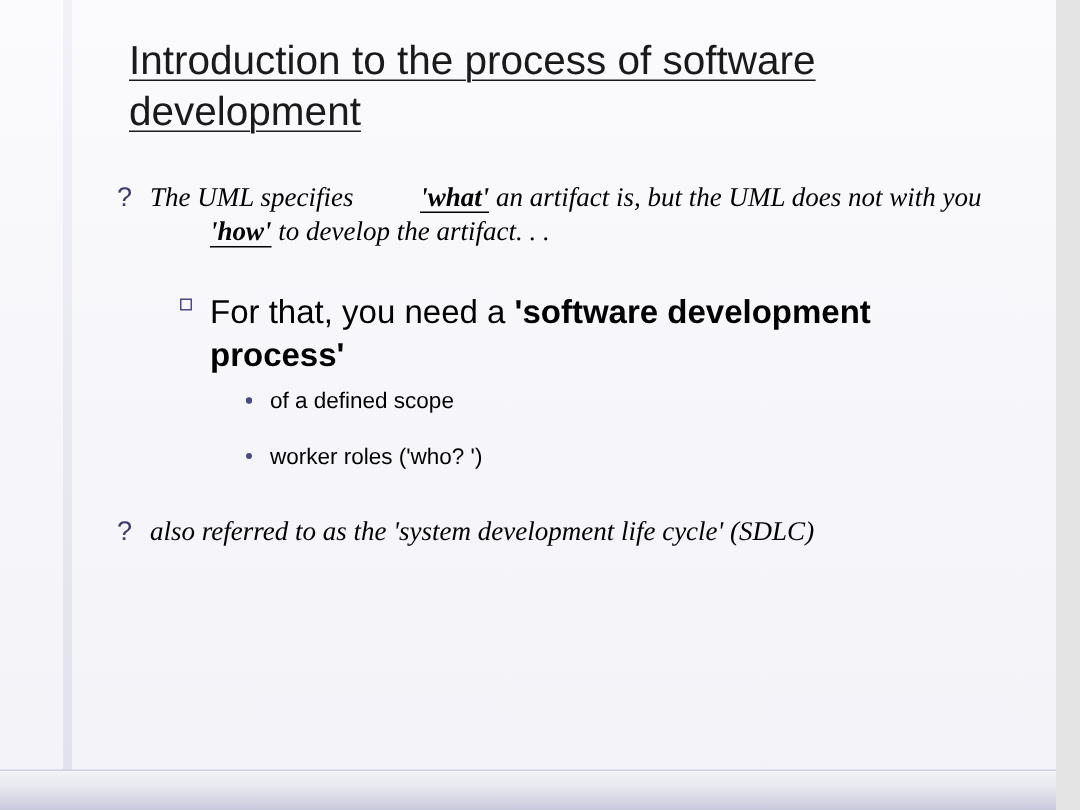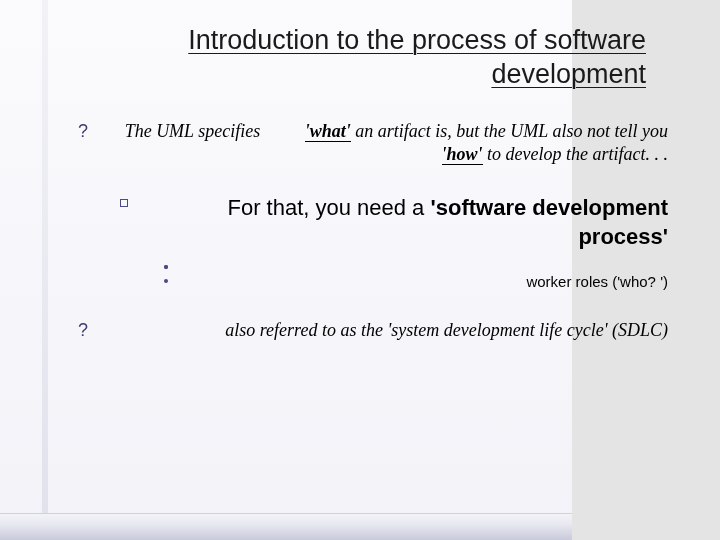--- a/index.html
+++ b/index.html
@@ -5,25 +5,24 @@
   html, body {
     margin: 0;
     padding: 0;
     width: 720px;
     height: 540px;
     background: #e4e4e4;
     font-family: Arial, sans-serif;
   }
   .slide {
     position: relative;
-    width: 572px;
+    width: 704px;
     height: 540px;
     background: linear-gradient(to bottom, #fbfbfd 0%, #f2f2f8 100%);
     box-sizing: border-box;
-    text-align: right;
   }
   .title {
     position: absolute;
     top: 24px;
     left: 86px;
     width: 560px;
     font-size: 27px;
     line-height: 1.25;
     color: #1a1a1a;
     font-family: Arial, sans-serif;
@@ -134,35 +133,39 @@
 
 <div class="slide">
   <div class="side-stripe"></div>
 
   <div class="title">Introduction to the process of software development</div>
 
   <div class="body">
 
     <p class="l1">
       <span class="bullet">?</span>
-      <span>The UML specifies </span><span class="uword">'what'</span><span> an artifact is, but the UML also not tell you </span><span class="uword">'how'</span><span> to develop the artifact. . .</span>
+      <span>The UML specifies </span><span class="uword">'what'</span><span> an artifact is, but the UML does not with you </span><span class="uword">'how'</span><span> to develop the artifact. . .</span>
     </p>
 
     <div class="gap-sm"></div>
 
     <p class="l2">
       <span class="sq"></span>
       <span>For that, you need a </span><b>'software development process'</b>
     </p>
 
     <p class="l3">
       <span class="dot"></span>
     </p>
     <p class="l3">
       <span class="dot"></span>
+    </p>
+    <p class="l3">
+      <span class="dot"></span>
+      <span>of a defined scope</span>
     </p>
 
     <div class="gap-md"></div>
 
 
     <p class="l3">
       <span class="dot"></span>
       <span>worker roles ('who? ')</span>
     </p>
 

